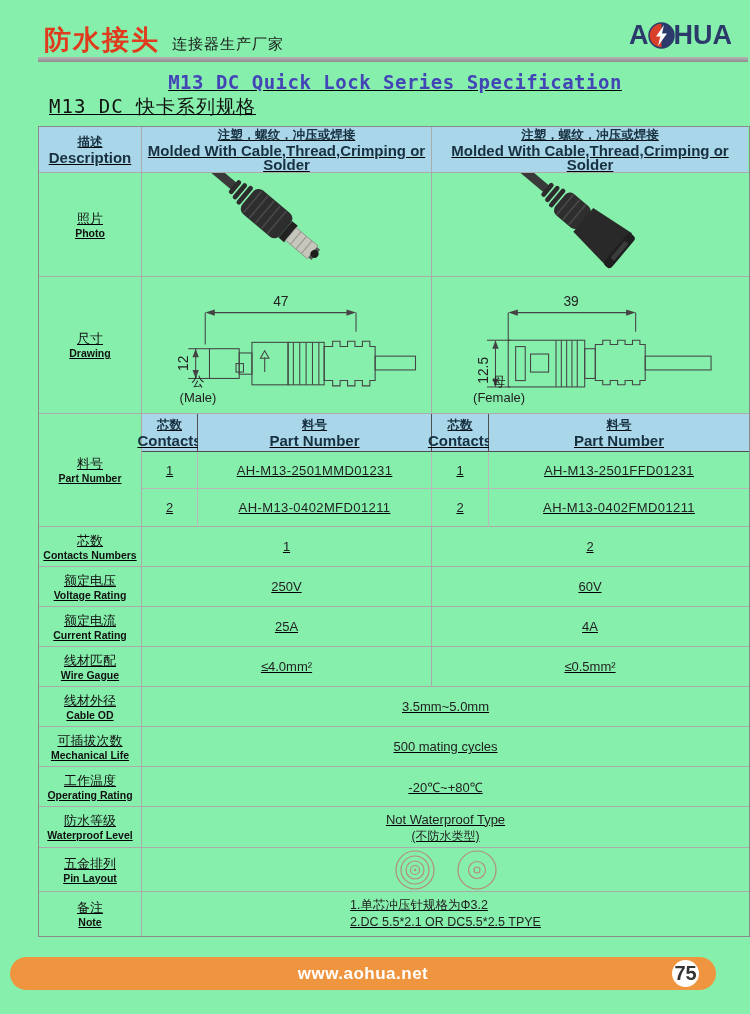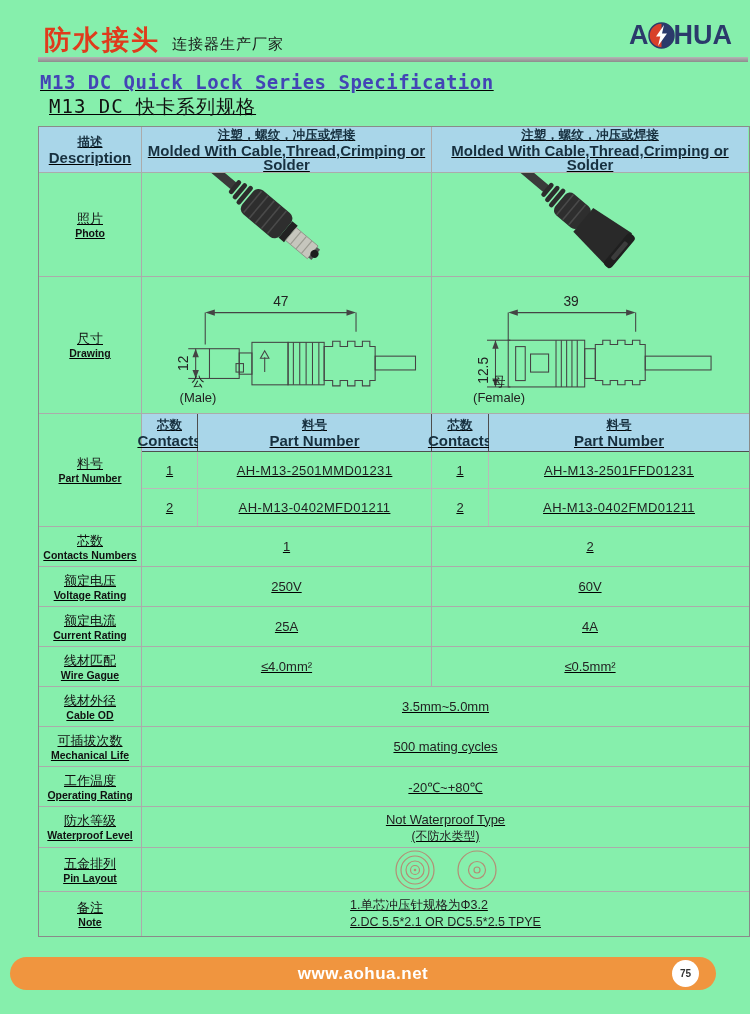--- a/index.html
+++ b/index.html
@@ -10,21 +10,21 @@
   .hdr { position:relative; height:57px; }
   .brand { position:absolute; left:44px; top:22px; display:flex; align-items:baseline; }
   .brand-cn { font-family:"Liberation Serif", serif; font-weight:bold; font-size:27px; color:#df3b1c; letter-spacing:2px; }
   .brand-sub { font-family:"Liberation Serif", serif; font-size:15px; color:#1a1a1a; margin-left:12px; letter-spacing:1px; }
   .logo { position:absolute; right:18px; top:20px; display:flex; align-items:center; }
   .logo .lt { font-size:27px; font-weight:800; color:#2b3a6b; letter-spacing:0px; }
   .logo svg { margin:0 -1px; }
   .divider { margin-left:38px; width:710px; height:5px; background:linear-gradient(#b5b5b5,#8d8d8d); }
 
   
-  .title-en { margin:9px 0 1px 40px; font-family:"DejaVu Sans Mono", monospace; font-size:19px; font-weight:600; color:#4344b6; letter-spacing:0.5px; }
+  .title-en { margin:9px 0 1px 40px; font-family:"DejaVu Sans Mono", monospace; font-size:19px; font-weight:600; color:#4344b6; letter-spacing:0.5px;text-align:center; }
   .title-cn { margin:1px 0 6px 40px; font-family:"DejaVu Sans Mono", monospace; font-size:19px; font-weight:500; color:#111; letter-spacing:1px;padding-left:9px; }
 
   
   .tbl { margin-left:38px; width:712px; border:1px solid #8a8a8a; }
   .row { display:flex; border-bottom:1px solid #ababab; }
   .row:last-child { border-bottom:none; }
   .cell { display:flex; flex-direction:column; align-items:center; justify-content:center; text-align:center; }
   .c-label { width:103px; border-right:1px solid #ababab; }
   .c-m { width:290px; border-right:1px solid #ababab; }
   .c-f { width:316px; }
@@ -63,21 +63,21 @@
   .water-l2 { font-size:12px; color:#222; line-height:16px; }
 
   .note-wrap { display:inline-block; text-align:left; }
   .note-line { display:block; font-size:12.5px; color:#222; line-height:17px; }
 
   .pin-wrap { flex-direction:row !important; gap:20px; }
 
   
   .footer { position:absolute; left:10px; top:957px; width:706px; height:33px; background:#f0953f; border-radius:17px; }
   .footer-url { width:100%; text-align:center; line-height:33px; color:#fff; font-weight:bold; font-size:17px; letter-spacing:0.5px; }
-  .page-badge { position:absolute; right:17px; top:3px; width:27px; height:27px; border-radius:50%; background:#fff; text-align:center; line-height:27px; font-size:10px; font-weight:bold; color:#333; }
+  .page-badge { position:absolute; right:17px; top:3px; width:27px; height:27px; border-radius:50%; background:#fff; text-align:center; line-height:27px; font-size:20px; font-weight:bold; color:#333; }
 
   svg text { font-family:"Liberation Sans", sans-serif; }
 </style>
 </head>
 <body>
 
 <div class="page">
 
   <div class="hdr">
     <div class="brand">

